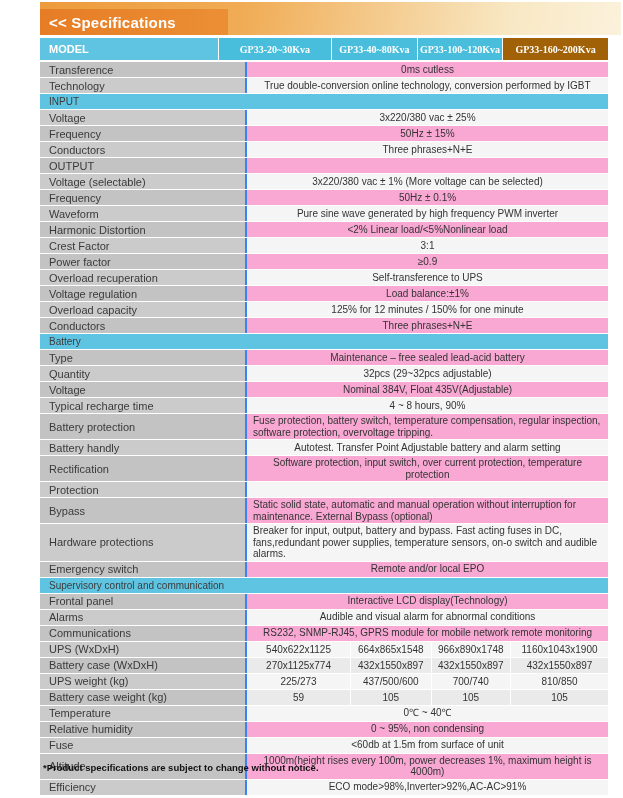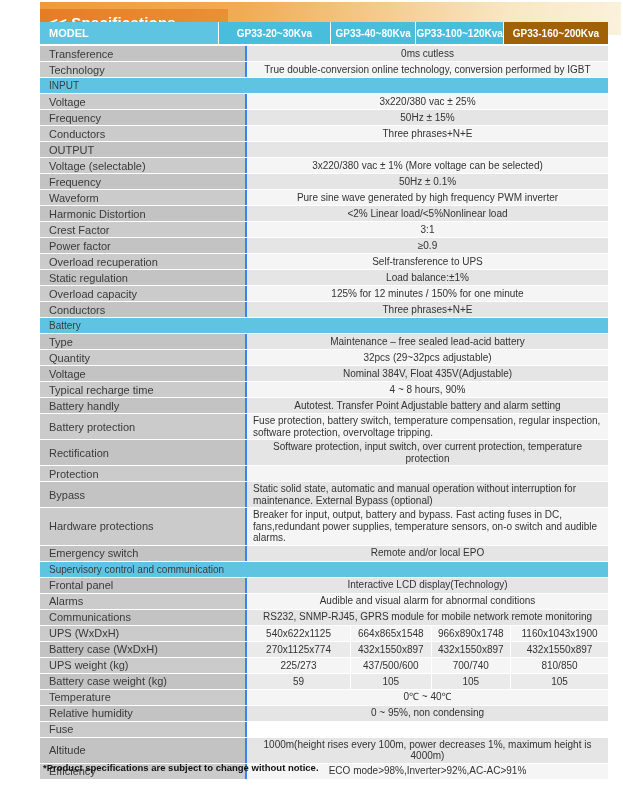--- a/index.html
+++ b/index.html
@@ -12,42 +12,42 @@
     position:absolute;left:40px;top:2px;width:581px;height:33px;
     background:linear-gradient(100deg,#ED9B3C 0%,#F0AC55 35%,#F8E7C2 80%,#FBF2DC 100%);
   }
   .title-bar{
     position:absolute;left:40px;top:9px;width:188px;height:26px;
     background:linear-gradient(to right,#E67D25,#EB8F35);
     display:flex;align-items:center;
   }
   .title{color:#fff;font-weight:bold;font-size:15px;padding-left:9px;letter-spacing:.2px;white-space:nowrap;}
   
-  .spec-table{position:absolute;left:40px;top:22px;width:568px;}
+  .spec-table{position:absolute;left:40px;top:38px;width:568px;}
   .model-row{display:flex;height:22px;background:#5FC4E1;margin-bottom:2px;}
   .model-label{
     width:178px;box-sizing:border-box;padding-left:9px;
     color:#fff;font-weight:bold;font-size:11px;display:flex;align-items:center;
   }
   .model-cells{flex:1;display:flex;}
   .model-cell{
     flex-basis:0;display:flex;align-items:center;justify-content:center;
     color:#fff;font-weight:bold;font-size:10px;background:#49BEDC;
-    border-left:1px solid #fff;white-space:nowrap;
+    border-left:1px solid #fff;white-space:nowrap;font-family:Liberation Serif, serif;
   }
   .model-cell:last-child{background:#a16207;}
   .row{display:flex;min-height:15px;margin-bottom:1px;}
   .row .label{
     width:207px;box-sizing:border-box;padding-left:9px;
     background:#C3C3C3;border-right:2px solid #3b82f6;
     font-size:11px;color:#3A3A3A;display:flex;align-items:center;
   }
   .row .value{
     flex:1;box-sizing:border-box;padding:1px 6px;
-    background:#e5e5e5;font-size:10px;color:#333;
+    background:#f9a8d4;font-size:10px;color:#333;
     display:flex;align-items:center;justify-content:center;
     text-align:center;line-height:1.15;
   }
   .row:nth-child(even) .label{background:#CBCBCB;}
   .row:nth-child(even) .value{background:#F5F5F5;}
   .row:nth-child(even) .mcell{background:#F5F5F5;}
   .row .value.left{justify-content:flex-start;text-align:left;}
   .row.section{background:#5FC4E1;}
   .row.section .sec-label{
     width:100%;padding-left:9px;font-size:10px;color:#3C3C3C;
@@ -134,21 +134,21 @@
       </div>
       <div class="row">
         <div class="label">Power factor</div>
         <div class="value">≥0.9</div>
       </div>
       <div class="row">
         <div class="label">Overload recuperation</div>
         <div class="value">Self-transference to UPS</div>
       </div>
       <div class="row">
-        <div class="label">Static regulation</div>
+        <div class="label">Voltage regulation</div>
         <div class="value">Load balance:±1%</div>
       </div>
       <div class="row">
         <div class="label">Overload capacity</div>
         <div class="value">125% for 12 minutes / 150% for one minute</div>
       </div>
       <div class="row">
         <div class="label">Conductors</div>
         <div class="value">Three phrases+N+E</div>
       </div>
@@ -165,26 +165,26 @@
       </div>
       <div class="row">
         <div class="label">Voltage</div>
         <div class="value">Nominal 384V,  Float 435V(Adjustable)</div>
       </div>
       <div class="row">
         <div class="label">Typical recharge time</div>
         <div class="value">4 ~ 8 hours, 90%</div>
       </div>
       <div class="row">
+        <div class="label">Battery protection</div>
+        <div class="value left">Fuse protection, battery switch, temperature compensation, regular inspection, software protection, overvoltage tripping.</div>
+      </div>
+      <div class="row">
         <div class="label">Battery handly</div>
         <div class="value">Autotest. Transfer Point Adjustable battery and alarm setting</div>
-      </div>
-      <div class="row">
-        <div class="label">Battery protection</div>
-        <div class="value left">Fuse protection, battery switch, temperature compensation, regular inspection, software protection, overvoltage tripping.</div>
       </div>
       <div class="row">
         <div class="label">Rectification</div>
         <div class="value">Software protection, input switch, over current protection, temperature protection</div>
       </div>
       <div class="row">
         <div class="label">Protection</div>
         <div class="value"></div>
       </div>
       <div class="row">
@@ -253,20 +253,21 @@
       <div class="row">
         <div class="label">Temperature</div>
         <div class="value">0℃ ~ 40℃</div>
       </div>
       <div class="row">
         <div class="label">Relative humidity</div>
         <div class="value">0 ~ 95%, non condensing</div>
       </div>
       <div class="row">
         <div class="label">Fuse</div>
+        <div class="value">&lt;60db at 1.5m from surface of unit</div>
       </div>
       <div class="row">
         <div class="label">Altitude</div>
         <div class="value">1000m(height rises every 100m, power decreases 1%, maximum height is 4000m)</div>
       </div>
       <div class="row">
         <div class="label">Efficiency</div>
         <div class="value">ECO mode&gt;98%,Inverter&gt;92%,AC-AC&gt;91%</div>
       </div>
     </div>

